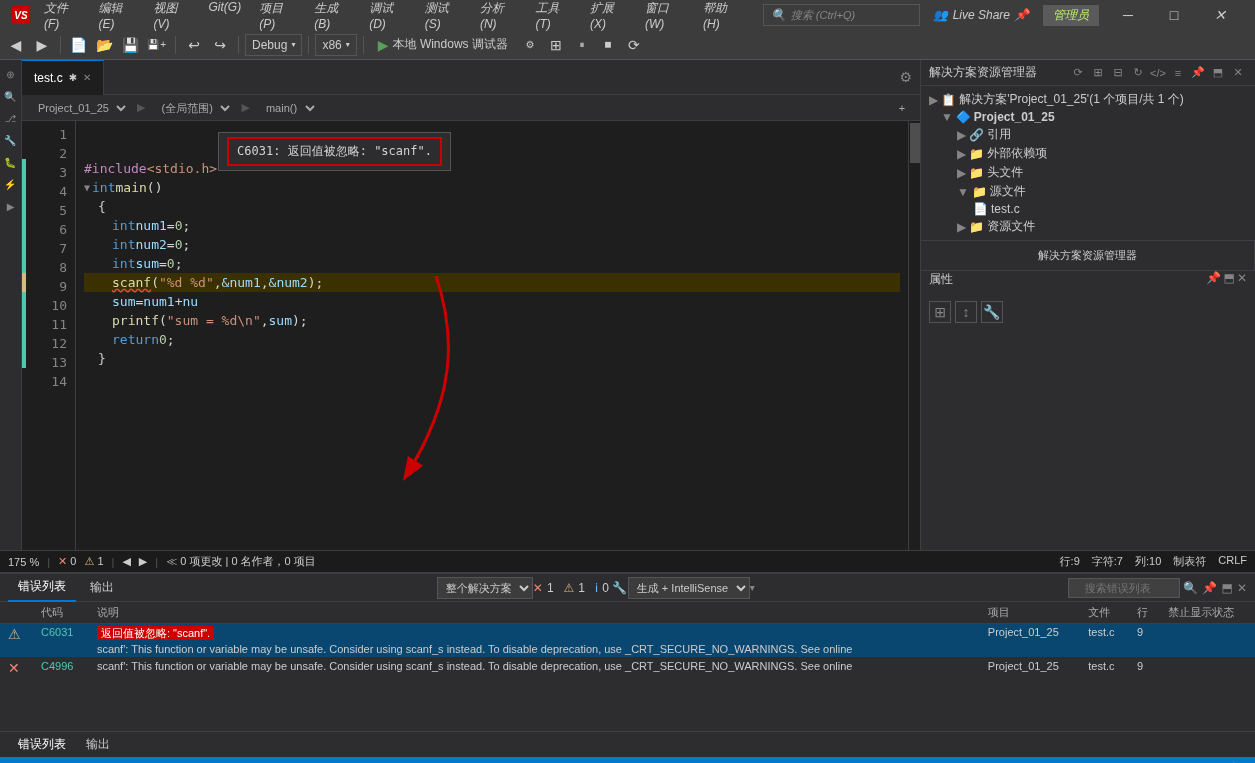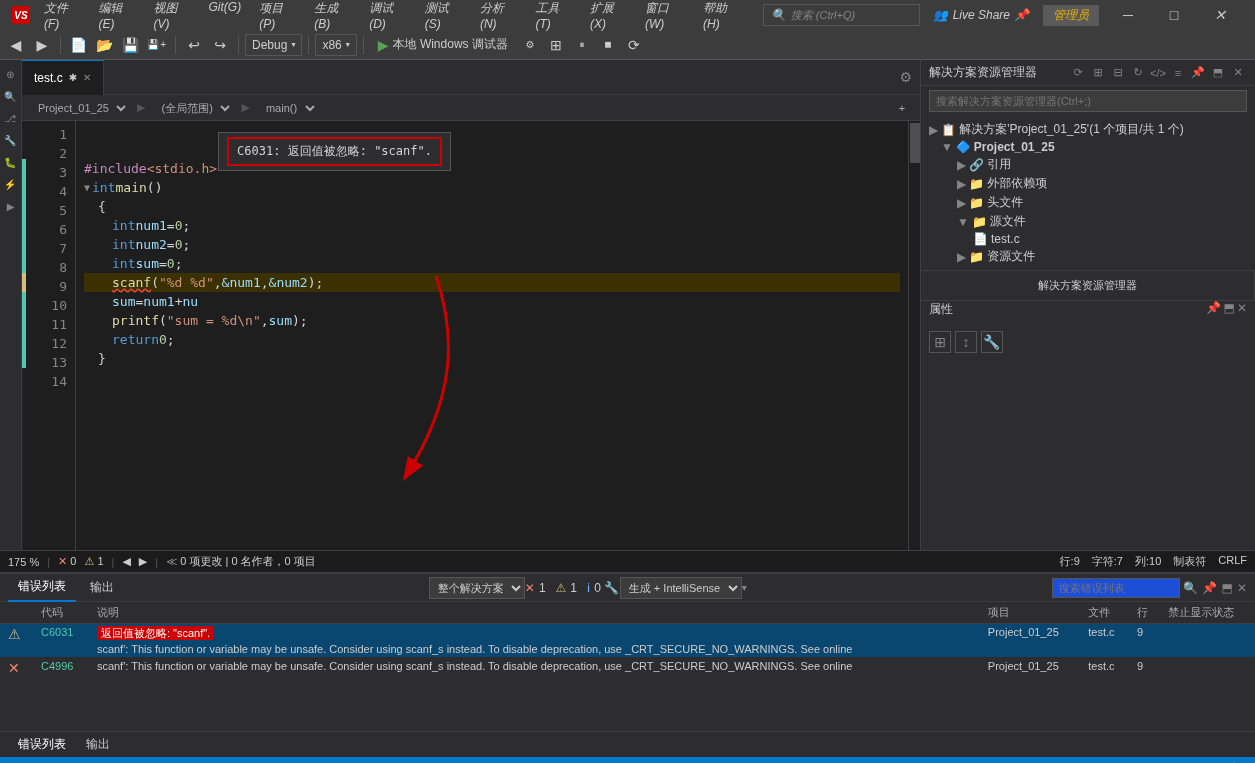--- a/index.html
+++ b/index.html
@@ -5,21 +5,21 @@
     * { margin: 0; padding: 0; box-sizing: border-box; }
     body { width: 1255px; height: 763px; overflow: hidden; font-family: 'Segoe UI', sans-serif; font-size: 12px; background: #2d2d30; color: #ccc; }
 
     
     #titlebar { display: flex; align-items: center; background: #3c3c3c; height: 30px; padding: 0 12px; gap: 6px; font-style: italic; }
     #titlebar .app-icon { width: 18px; height: 18px; background: #c00; display: flex; align-items: center; justify-content: center; font-weight: bold; color: white; font-size: 10px; border-radius: 2px; }
     #titlebar .menu-bar { display: flex; gap: 2px; flex: 1; }
     #titlebar .menu-item { padding: 2px 8px; color: #ccc; font-size: 12px; cursor: pointer; }
     #titlebar .window-controls { display: flex; gap: 0; }
     #titlebar .win-btn { width: 46px; height: 30px; display: flex; align-items: center; justify-content: center; color: #ccc; font-size: 14px; cursor: pointer; }
-    #titlebar .admin-btn { padding: 2px 10px; background: #5a5a5a; color: #eab308; font-size: 12px; cursor: pointer; }
+    #titlebar .admin-btn { padding: 2px 10px; background: #5a5a5a; color: #bef264; font-size: 12px; cursor: pointer; }
 
     
     #toolbar { display: flex; align-items: center; background: #3c3c3c; height: 30px; padding: 0 4px; gap: 2px; border-bottom: 1px solid #555; }
     #toolbar .tb-btn { width: 24px; height: 24px; display: flex; align-items: center; justify-content: center; color: #ccc; cursor: pointer; font-size: 14px; }
     #toolbar .separator { width: 1px; height: 18px; background: #555; margin: 0 4px; }
     #toolbar .dropdown { display: flex; align-items: center; background: #3c3c3c; border: 1px solid #555; height: 22px; padding: 0 6px; gap: 4px; cursor: pointer; font-size: 12px; color: #ccc; }
     #toolbar .dropdown .arrow { font-size: 8px; }
     #toolbar .run-btn { display: flex; align-items: center; gap: 4px; padding: 2px 8px; background: #3c3c3c; color: #ccc; font-size: 12px; cursor: pointer; }
     #toolbar .run-btn .play { color: #5a9e5a; font-size: 14px; }
 
@@ -402,23 +402,20 @@
         <div class="se-icon">⊟</div>
         <div class="se-icon">↻</div>
         <div class="se-icon">&lt;/&gt;</div>
         <div class="se-icon">≡</div>
         <div class="se-icon">📌</div>
         <div class="se-icon">⬒</div>
         <div class="se-icon">✕</div>
       </div>
     </div>
 
-    <div id="se-search">
-      <input type="text" style="width: 100%; background: rgb(60, 60, 60); border: 1px solid rgb(85, 85, 85); color: rgb(204, 204, 204); padding: 2px 6px; font-size: 11px; height: 22px;" placeholder="搜索解决方案资源管理器(Ctrl+;)">
-    </div>
 
     <div id="se-tree">
 
       <div class="tree-item">
         <span style="color:#858585;">▶</span>
         <span style="color:#ccc;font-size:12px;">📋</span>
         <span class="ti-label">解决方案'Project_01_25'(1 个项目/共 1 个)</span>
       </div>
 
       <div class="tree-item indent1">
@@ -527,21 +524,21 @@
         <span style="color:#75beff;margin-left:6px;">ℹ</span>
         <span style="color:#ccc;cursor:pointer;">0</span>
       </div>
       <span style="color:#858585;margin-left:4px;">🔧</span>
       <select class="filter-select">
         <option>生成 + IntelliSense</option>
       </select>
       <span style="color:#858585;font-size:10px;">▾</span>
     </div>
     <div style="margin-left:auto;display:flex;gap:4px;align-items:center;">
-      <input type="text" placeholder="搜索错误列表" style="background: #1d4ed8; border: 1px solid rgb(85, 85, 85); color: rgb(204, 204, 204); padding: 2px 6px; font-size: 11px; height: 20px; width: 128px;">
+      <input type="text" placeholder="搜索错误列表" style="background: #404040; border: 1px solid rgb(85, 85, 85); color: rgb(204, 204, 204); padding: 2px 16px; font-size: 11px; height: 20px; width: 112px;">
       <span style="color:#858585;cursor:pointer;">🔍</span>
       <span style="color:#858585;cursor:pointer;font-size:12px;">📌</span>
       <span style="color:#858585;cursor:pointer;font-size:12px;">⬒</span>
       <span style="color:#858585;cursor:pointer;font-size:12px;">✕</span>
     </div>
   </div>
 
   <div id="error-list">
     <table id="error-table">
       <thead>

